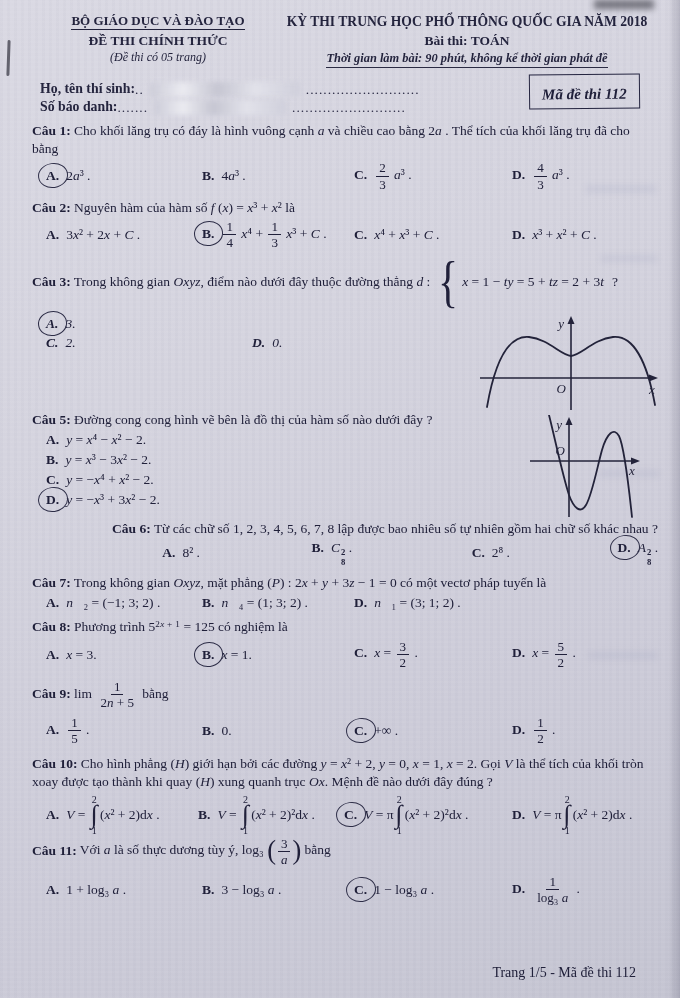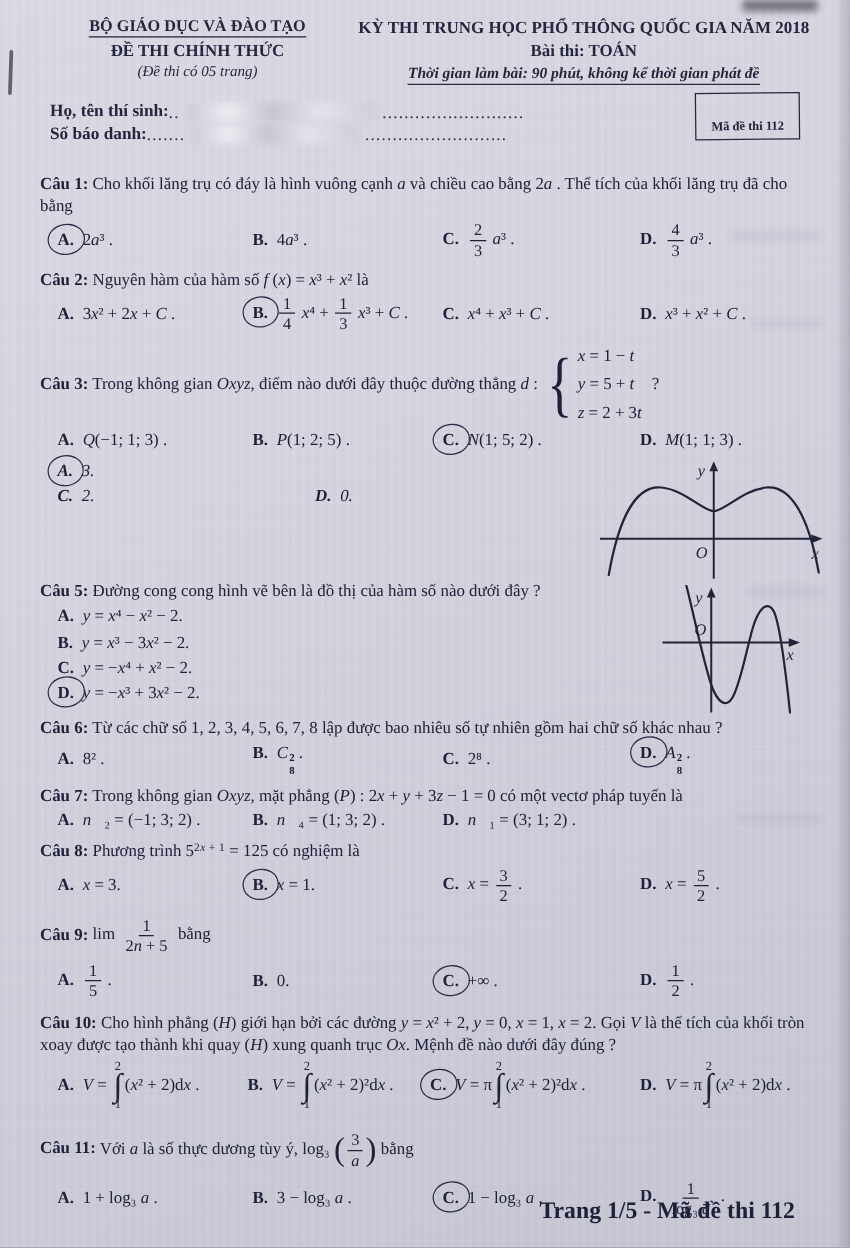--- a/index.html
+++ b/index.html
@@ -19,22 +19,22 @@
   .h-left{width:232px;margin-left:42px;text-align:center;}
   .h-left .l1{font-weight:bold;font-size:13px;}
   .h-left .l1 span{border-bottom:1.3px solid #20203a;padding-bottom:1px;}
   .h-left .l2{font-weight:bold;font-size:13.5px;margin-top:2px;}
   .h-left .l3{font-style:italic;font-size:12px;margin-top:1px;}
   .h-right{flex:1;text-align:center;padding-right:20px;}
   .h-right .l1{font-weight:bold;font-size:13.6px;}
   .h-right .l2{font-weight:bold;font-size:13.5px;margin-top:1px;}
   .h-right .l3{font-weight:bold;font-style:italic;font-size:12.4px;margin-top:1px;}
   .h-right .l3 span{border-bottom:1.4px solid #20203a;padding-bottom:2px;}
-  .code-box{position:absolute;top:74px;right:40px;border:1.7px solid #252540;padding:20px 12px 3px;
-    font-weight:bold;font-size:10px;transform:rotate(-.6deg);}
+  .code-box{position:absolute;top:74px;right:40px;border:1.7px solid #252540;padding:10px 12px 3px;
+    font-weight:bold;font-size:15px;transform:rotate(-.6deg);font-style:italic;}
 
   
   .candidate{margin:14px 0 0 40px;}
   .cand-line{display:flex;align-items:center;height:18px;}
   .cand-line b{font-size:13.8px;}
   .redact{display:inline-block;height:15px;border-radius:2px;margin:0 6px;
     background:linear-gradient(90deg,#ccccd8,#ebebf1 22%,#c6c6d2 45%,#e2e2ea 70%,#cfcfdb);filter:blur(2.5px);}
   .dots{letter-spacing:1px;color:#2a2a44;}
 
   
@@ -61,36 +61,36 @@
   .intwrap{display:inline-flex;flex-direction:column;align-items:center;vertical-align:middle;line-height:1;margin:0 2px;}
   .ilim{font-size:10px;line-height:1;}
   .isym{font-size:26px;line-height:.78;}
   sup.mexp{font-size:.68em;vertical-align:.45em;letter-spacing:.3px;}
   .bigp{font-size:1.95em;line-height:.7;vertical-align:middle;font-weight:400;}
 
   
   .q3line{display:flex;align-items:center;}
   .cases{display:inline-flex;align-items:center;margin-left:4px;}
   .brace{font-size:58px;line-height:.85;transform:scaleX(.72);margin-right:0px;font-weight:400;}
-  .clines{display:flex;flex-direction:column;}
+  .clines{display:flex;flex-direction:row;}
   .cline{line-height:1;margin:4.5px 0;}
   .qmark{margin-left:8px;}
 
   
   .gwrap{position:absolute;}
   .g4{top:0px;right:-4px;}
   .g5{top:4px;right:16px;}
   svg text{font-size:13px;font-style:italic;fill:#23233a;font-family:"Liberation Serif","DejaVu Serif",serif;}
 
-  .footer{position:absolute;bottom:16px;right:44px;font-weight:bold;font-size:19px;}
-
-  
-  #q1{margin-top:22px;} #q2{margin-top:7px;} #q3{margin-top:7px;} #q4{margin-top:8px;min-height:92px;}
-  #q5{margin-top:4px;min-height:100px;} #q6{margin-top:9px;} #q7{margin-top:7px;} #q8{margin-top:7px;}
-  #q9{margin-top:9px;} #q10{margin-top:9px;} #q11{margin-top:15px;}
+  .footer{position:absolute;bottom:16px;right:44px;font-weight:normal;font-size:14px;}
+
+  
+  #q1{margin-top:6px;} #q2{margin-top:7px;} #q3{margin-top:7px;} #q4{margin-top:8px;min-height:92px;}
+  #q5{margin-top:4px;min-height:100px;} #q6{margin-top:9px;text-align:right;} #q7{margin-top:7px;} #q8{margin-top:7px;}
+  #q9{margin-top:9px;} #q10{margin-top:9px;} #q11{}
   #q1 .row,#q2 .row,#q8 .row{margin-top:3px;}
   #q9 .row,#q10 .row{margin-top:5px;}
   #q11 .row{margin-top:7px;}
 </style>
 </head>
 <body>
 
 <div class="page">
   <div class="pen-mark"></div>
   <div class="corner-dark"></div>
@@ -166,26 +166,20 @@
       <span><b class="qlabel">Câu 3:</b> <span>Trong không gian <i>Oxyz</i>, điểm nào dưới đây thuộc đường thẳng <i>d</i> :</span></span>
       <span class="cases">
         <span class="brace">{</span>
         <span class="clines">
           <span class="cline"><i>x</i> = 1 − <i>t</i></span>
           <span class="cline"><i>y</i> = 5 + <i>t</i></span>
           <span class="cline"><i>z</i> = 2 + 3<i>t</i></span>
         </span>
       </span>
       <span class="qmark">?</span>
-    </div>
-    <div class="row row4">
-      <div class="ans"><span class="key">A.</span><span><i>Q</i>(−1; 1; 3) .</span></div>
-      <div class="ans"><span class="key">B.</span><span><i>P</i>(1; 2; 5) .</span></div>
-      <div class="ans"><span class="key circled">C.</span><span><i>N</i>(1; 5; 2) .</span></div>
-      <div class="ans"><span class="key">D.</span><span><i>M</i>(1; 1; 3) .</span></div>
     </div>
   </section>
 
   <section class="q" id="q4">
     <div class="row row2">
       <div class="ans"><span class="key circled">A.</span><span>3.</span></div>
     </div>
     <div class="row row2">
       <div class="ans"><span class="key">C.</span><span>2.</span></div>
       <div class="ans"><span class="key">D.</span><span>0.</span></div>

